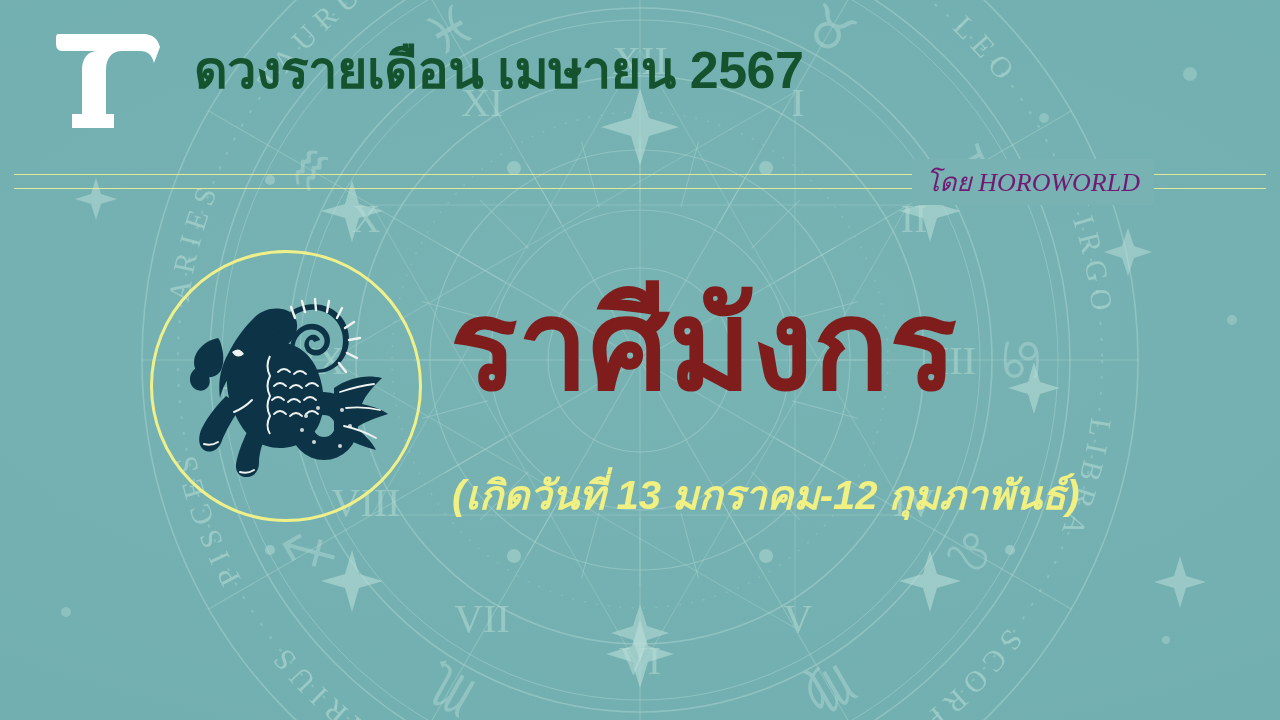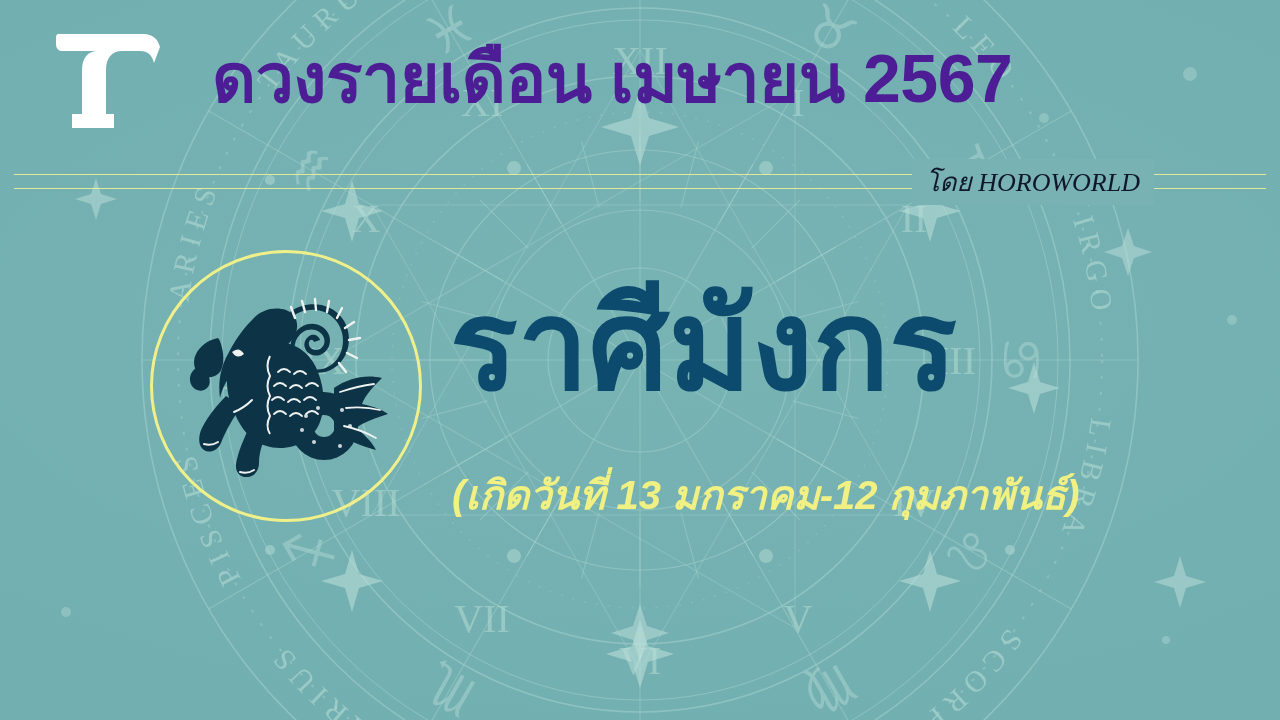--- a/index.html
+++ b/index.html
@@ -53,26 +53,26 @@
   }
   .logo-mark {
     position: absolute;
     left: 52px;
     top: 28px;
     width: 112px;
     height: 108px;
   }
   .header-title {
     position: absolute;
-    left: 212px;
+    left: 194px;
     top: 44px;
-    font-size: 68px;
+    font-size: 52px;
     line-height: 1.0;
     font-weight: 700;
-    color: #4c1d95;
+    color: #14532d;
     letter-spacing: -0.5px;
     white-space: nowrap;
   }
 
   
   .divider {
     position: absolute;
     left: 0;
     top: 170px;
     width: 100%;
@@ -88,21 +88,21 @@
   }
   .divider-line.l1 { top: 4px; }
   .divider-line.l2 { top: 18px; }
   .byline {
     position: absolute;
     right: 126px;
     top: 159px;
     font-family: "Liberation Serif", "DejaVu Serif", serif;
     font-style: italic;
     font-size: 26px;
-    color: #0f172a;
+    color: #701a75;
     background: #79b2b2;
     padding: 2px 14px 3px 14px;
     white-space: nowrap;
   }
 
   
   .emblem {
     position: absolute;
     left: 150px;
     top: 250px;
@@ -124,21 +124,21 @@
   }
 
   
   .sign-title {
     position: absolute;
     left: 450px;
     top: 282px;
     font-size: 126px;
     line-height: 1.02;
     font-weight: 700;
-    color: #0c4a6e;
+    color: #7f1d1d;
     letter-spacing: 0px;
     white-space: nowrap;
   }
   .sign-dates {
     position: absolute;
     left: 452px;
     top: 463px;
     font-size: 40px;
     font-style: italic;
     font-weight: 700;

